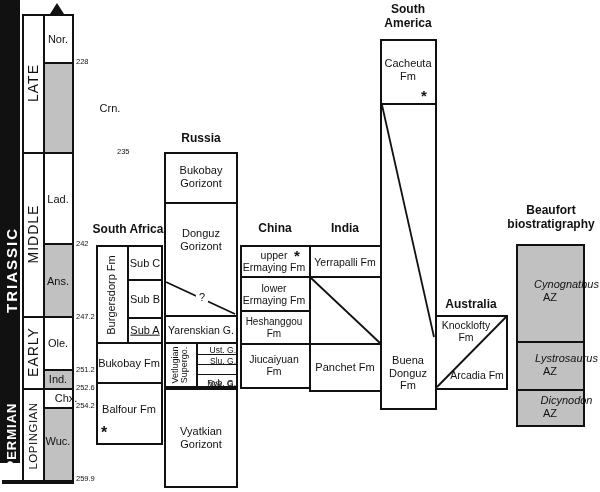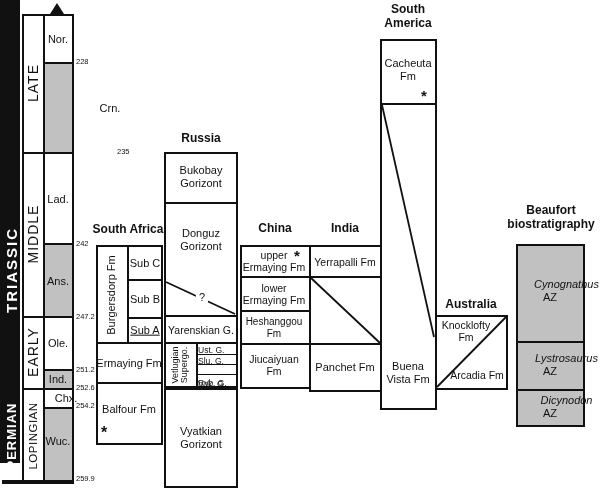--- a/index.html
+++ b/index.html
@@ -20,21 +20,21 @@
   .epoch{font-size:14px;letter-spacing:1px;}
   .stage{font-size:11px;}
   .age{position:absolute;font-size:7.5px;line-height:1;transform:translateY(-50%);}
   .star{position:absolute;font-weight:bold;font-size:16px;line-height:1;}
   .qmark{position:absolute;transform:translate(-50%,-50%);font-size:11px;background:#fff;
          padding:0 3px;z-index:6;}
   .vline{position:absolute;background:#111;}
   .hline{position:absolute;background:#111;}
   svg.overlay{position:absolute;left:0;top:0;z-index:5;pointer-events:none;}
   .subg{position:absolute;box-sizing:border-box;border-top:1px solid #111;
-        font-size:8.5px;text-align:left;line-height:1;}
+        font-size:8.5px;text-align:right;line-height:1;}
   .it{font-style:italic;display:block;padding-left:33px;}
   .az{display:block;}
 </style>
 </head>
 <body>
 
 <div id="fig">
 
   <div style="position:absolute;left:50px;top:3px;width:0;height:0;
               border-left:7px solid transparent;border-right:7px solid transparent;
@@ -88,21 +88,21 @@
   <div class="vline" style="left:127px;top:247px;width:2px;height:95px;"></div>
   <div class="hline" style="left:129px;top:279px;width:32px;height:2px;"></div>
   <div class="hline" style="left:129px;top:317px;width:32px;height:2px;"></div>
   <div class="rot" style="left:112px;top:295px;font-size:11px;">
     <span>Burgersdorp Fm</span>
   </div>
   <div class="lbl nowrap" style="left:145px;top:263px;">Sub C</div>
   <div class="lbl nowrap" style="left:145px;top:299px;">Sub B</div>
   <div class="lbl nowrap" style="left:145px;top:330px;text-decoration:underline;">Sub A</div>
   <div class="box" style="left:96px;top:342px;width:67px;height:42px;"></div>
-  <div class="lbl nowrap" style="left:129px;top:363px;">Ermaying Fm</div>
+  <div class="lbl nowrap" style="left:129px;top:363px;">Bukobay Fm</div>
   <div class="box" style="left:96px;top:382px;width:67px;height:63px;"></div>
   <div class="lbl nowrap" style="left:129px;top:409px;">Balfour Fm</div>
   <div class="star" style="left:101px;top:425px;">*</div>
 
   <div class="lbl hdr nowrap" style="left:201px;top:139px;">Russia</div>
   <div class="box" style="left:164px;top:152px;width:74px;height:52px;"></div>
   <div class="lbl" style="left:201px;top:177px;width:62px;">Bukobay Gorizont</div>
   <div class="box" style="left:164px;top:202px;width:74px;height:115px;"></div>
   <div class="lbl" style="left:201px;top:240px;width:62px;">Donguz Gorizont</div>
   <div class="qmark" style="left:202px;top:297px;">?</div>
@@ -136,21 +136,21 @@
   <div class="box" style="left:309px;top:245px;width:73px;height:33px;"></div>
   <div class="lbl nowrap" style="left:345px;top:262px;font-size:10.5px;">Yerrapalli Fm</div>
   <div class="box" style="left:309px;top:343px;width:73px;height:49px;"></div>
   <div class="lbl nowrap" style="left:345px;top:367px;">Panchet Fm</div>
 
   <div class="lbl hdr" style="left:408px;top:17px;width:58px;">South America</div>
   <div class="box" style="left:380px;top:39px;width:57px;height:66px;"></div>
   <div class="lbl" style="left:408px;top:70px;width:52px;">Cacheuta Fm</div>
   <div class="star" style="left:421px;top:88px;font-size:15px;">*</div>
   <div class="box" style="left:380px;top:103px;width:57px;height:307px;"></div>
-  <div class="lbl" style="left:408px;top:373px;width:52px;">Buena Vista Fm</div>
+  <div class="lbl" style="left:408px;top:373px;width:52px;">Buena Donguz Fm</div>
 
   <div class="lbl hdr nowrap" style="left:471px;top:305px;">Australia</div>
   <div class="box" style="left:435px;top:315px;width:73px;height:75px;"></div>
   <div class="lbl" style="left:466px;top:331px;width:60px;font-size:10.5px;">Knocklofty Fm</div>
   <div class="lbl nowrap" style="left:477px;top:375px;font-size:10.5px;">Arcadia Fm</div>
 
   <div class="lbl hdr" style="left:551px;top:218px;width:104px;">Beaufort biostratigraphy</div>
   <div class="box gray" style="left:516px;top:244px;width:69px;height:99px;"></div>
   <div class="lbl" style="left:550px;top:291px;">
     <span class="it">Cynognathus</span>

